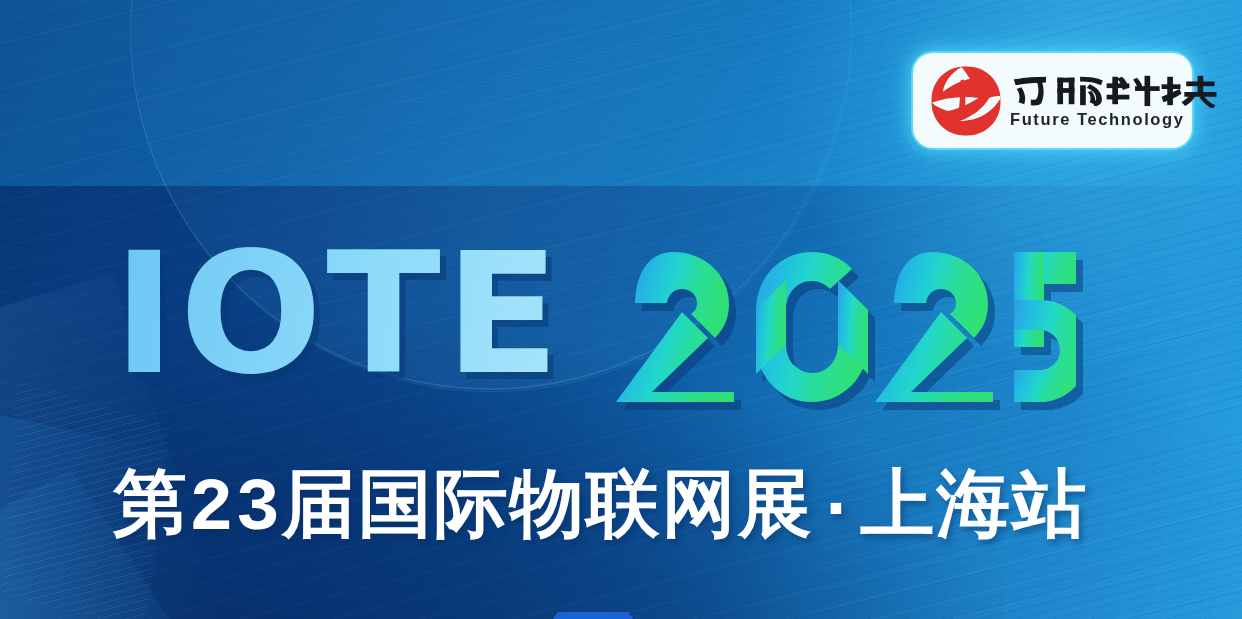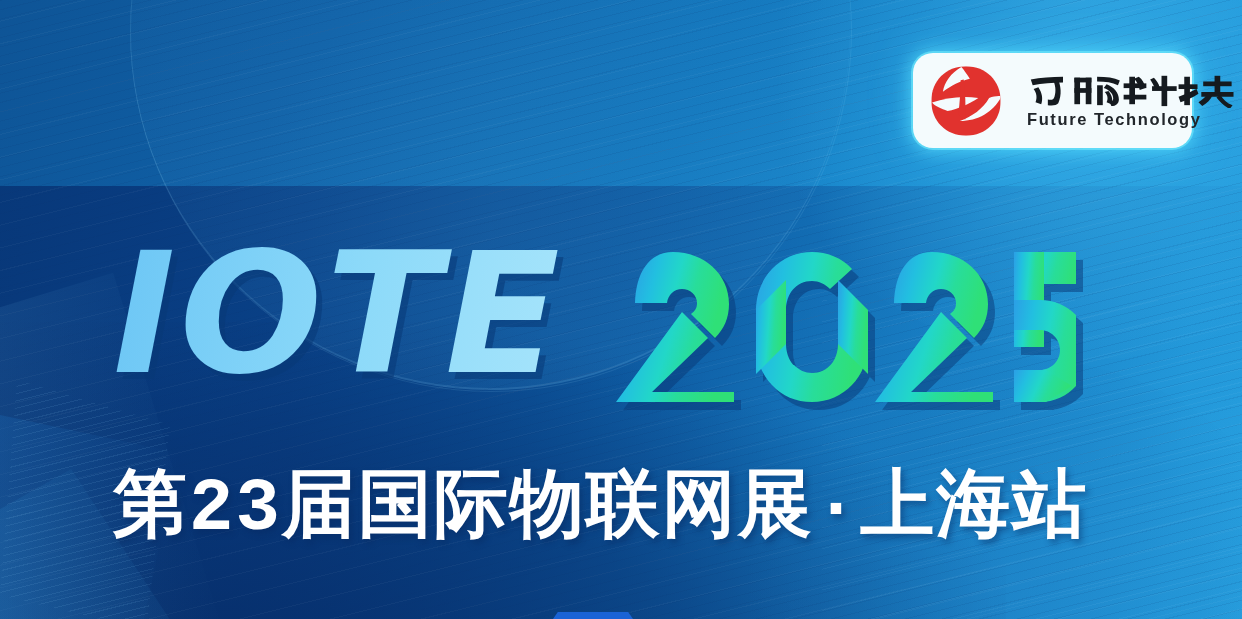--- a/index.html
+++ b/index.html
@@ -159,21 +159,21 @@
   }
   .logo-mark {
     width: 78px; height: 74px;
     margin-left: 14px;
     flex: 0 0 auto;
   }
   .logo-text {
     display: flex;
     flex-direction: column;
     justify-content: flex-end;
-    margin-left: 22px;
+    margin-left: 5px;
   }
   .logo-cn {
     height: 36px;
     margin-bottom: 2px;
   }
   .logo-en {
     font-size: 16.5px;
     font-weight: bold;
     letter-spacing: 1.6px;
     color: #21262b;
@@ -193,21 +193,20 @@
     line-height: 0.85;
     font-weight: bold;
     letter-spacing: 4px;
     color: #7fd0f7;
     background: linear-gradient(100deg, #6cc6f5 0%, #8ddaf9 55%, #a6e4fb 100%);
     -webkit-background-clip: text;
     background-clip: text;
     -webkit-text-fill-color: transparent;
     filter: drop-shadow(6px 7px 0 rgba(8,56,118,0.55));
     font-family: "DejaVu Sans", "Liberation Sans", sans-serif;
-    font-style: italic;
   }
   .year-svg {
     margin-left: 52px;
     margin-top: 9px;
     filter: drop-shadow(7px 8px 0 rgba(8,56,118,0.50));
   }
 
   
   .subtitle {
     position: absolute;

